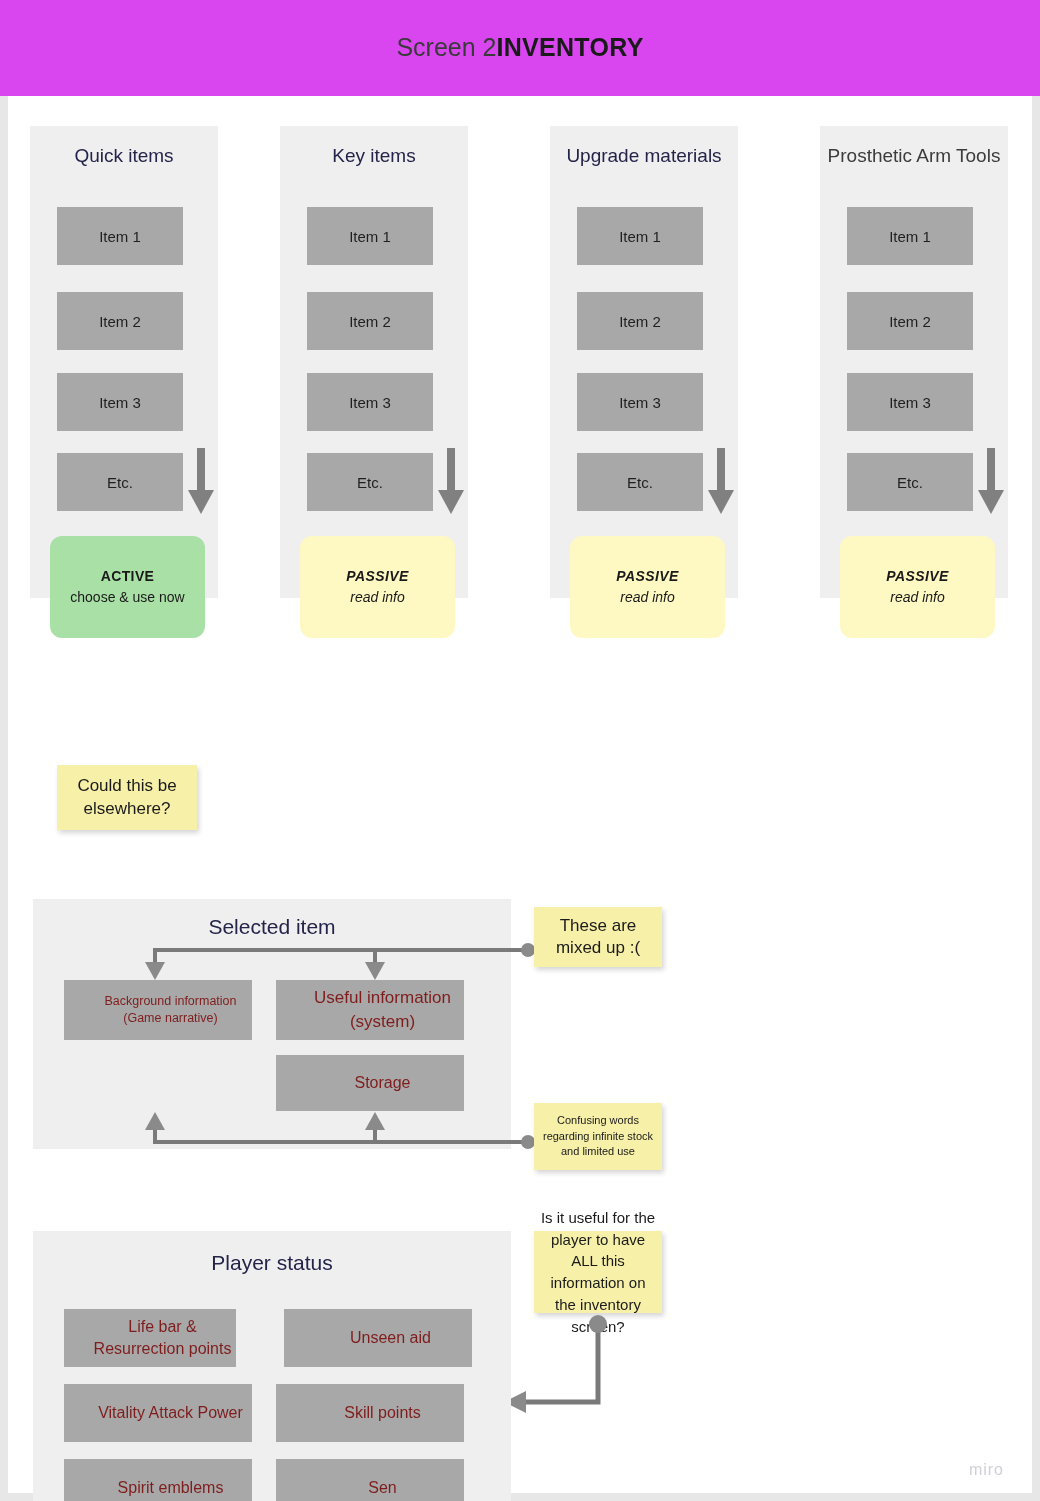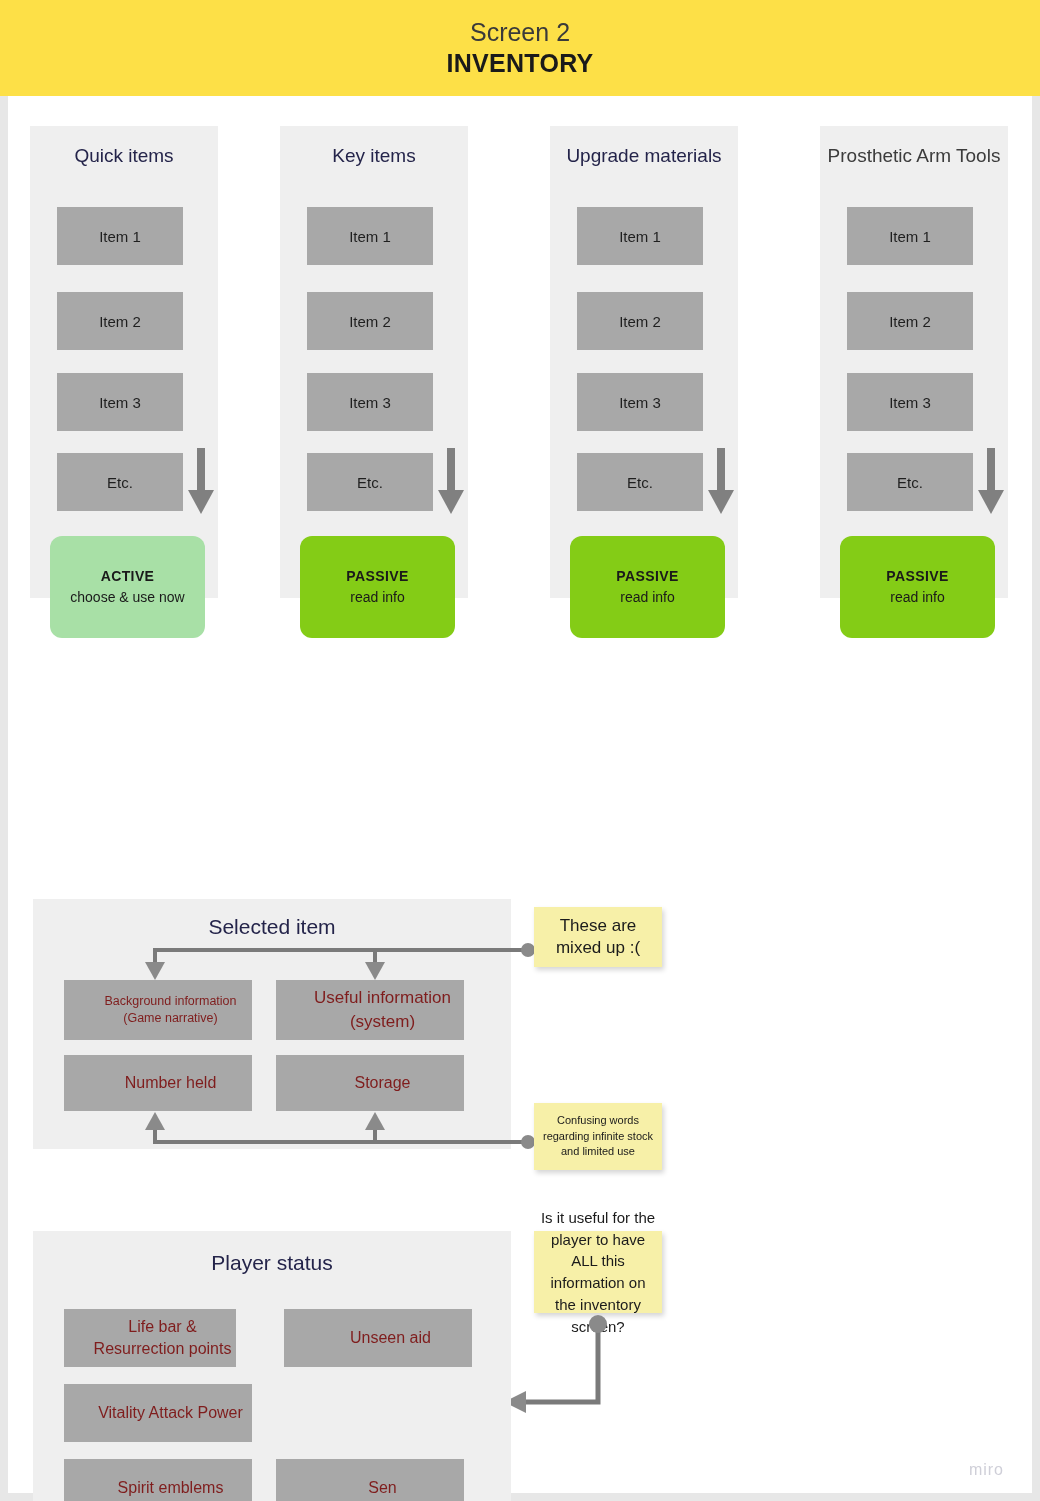--- a/index.html
+++ b/index.html
@@ -9,22 +9,22 @@
     background:#e7e7e7;
     font-family:"Liberation Sans", sans-serif;
     color:#1f1f1f;
     position:relative;
     overflow:hidden;
   }
 
   
   #header-band{
     position:absolute; left:0; top:0; width:1040px; height:96px;
-    background:#fde047;
-    display:flex; flex-direction:column;
+    background:#d946ef;
+    display:flex; flex-direction:row;
     align-items:center; justify-content:center;
   }
   #screen-label{ font-size:25px; color:#3a3a3a; line-height:1.25; font-weight:400;}
   #screen-title{ font-size:25px; color:#1a1a1a; font-weight:bold; line-height:1.25; letter-spacing:.3px;}
 
   
   #canvas-frame{
     position:absolute; left:8px; top:96px; width:1024px; height:1397px;
     background:#ffffff;
   }
@@ -63,21 +63,21 @@
 
   .state-box{
     position:absolute; left:20px; width:155px; height:102px;
     border-radius:12px;
     display:flex; flex-direction:column;
     align-items:center; justify-content:center;
     top:410px;
     text-align:center;
   }
   .state-box.active{ background:#a8e0a6; }
-  .state-box.passive{ background:#84cc16; }
+  .state-box.passive{ background:#fef9c3;font-style:italic; }
   .state-head{ font-size:14px; font-weight:bold; letter-spacing:.4px; color:#1a1a1a; line-height:1.5;}
   .state-sub{ font-size:14px; color:#1a1a1a; line-height:1.5; }
 
   
   .sticky{
     position:absolute;
     background:#f7f0a8;
     box-shadow:2px 3px 5px rgba(0,0,0,.17);
     display:flex; flex-direction:column;
     align-items:center; justify-content:center;
@@ -202,26 +202,28 @@
     <svg class="down-arrow" viewBox="0 0 30 68">
       <rect x="11" y="0" width="8" height="44" fill="#808080"></rect>
       <polygon points="2,42 28,42 15,66" fill="#808080"></polygon>
     </svg>
     <div class="state-box passive">
       <div class="state-head">PASSIVE</div>
       <div class="state-sub">read info</div>
     </div>
   </div>
 
+  <div class="sticky" id="note-elsewhere">
+    <span>Could this be elsewhere?</span>
+  </div>
 
   <div class="section-panel" id="selected-item-panel">
     <div class="section-title">Selected item</div>
     <div class="grid-box" id="si-b0">Background information (Game narrative)</div>
     <div class="grid-box" id="si-b1">Useful information (system)</div>
-    <div class="grid-box" id="si-b2">Number held</div>
     <div class="grid-box" id="si-b3">Storage</div>
   </div>
 
   <svg class="connector" id="conn-top" viewBox="0 0 420 50">
     <path d="M398,16 L27,16 L27,30" stroke="#7a7a7a" stroke-width="4" fill="none"></path>
     <path d="M247,16 L247,30" stroke="#7a7a7a" stroke-width="4" fill="none"></path>
     <polygon points="17,28 37,28 27,46" fill="#8a8a8a"></polygon>
     <polygon points="237,28 257,28 247,46" fill="#8a8a8a"></polygon>
     <circle cx="400" cy="16" r="7" fill="#8a8a8a"></circle>
   </svg>
@@ -250,19 +252,20 @@
     <path d="M100,14 L100,90 L26,90" stroke="#7a7a7a" stroke-width="5" fill="none"></path>
     <polygon points="28,79 28,101 6,90" fill="#8a8a8a"></polygon>
     <circle cx="100" cy="12" r="9" fill="#8a8a8a"></circle>
   </svg>
 
   <div class="section-panel" id="player-status-panel">
     <div class="section-title">Player status</div>
     <div class="grid-box" id="ps-b0">Life bar &amp; Resurrection points</div>
     <div class="grid-box" id="ps-b1">Unseen aid</div>
     <div class="grid-box" id="ps-b2">Vitality Attack Power</div>
+    <div class="grid-box" id="ps-b3">Skill points</div>
     <div class="grid-box" id="ps-b4">Spirit emblems</div>
     <div class="grid-box" id="ps-b5">Sen</div>
   </div>
 
   <div id="miro-watermark">miro</div>
 
 </div>
 
 </body></html>

